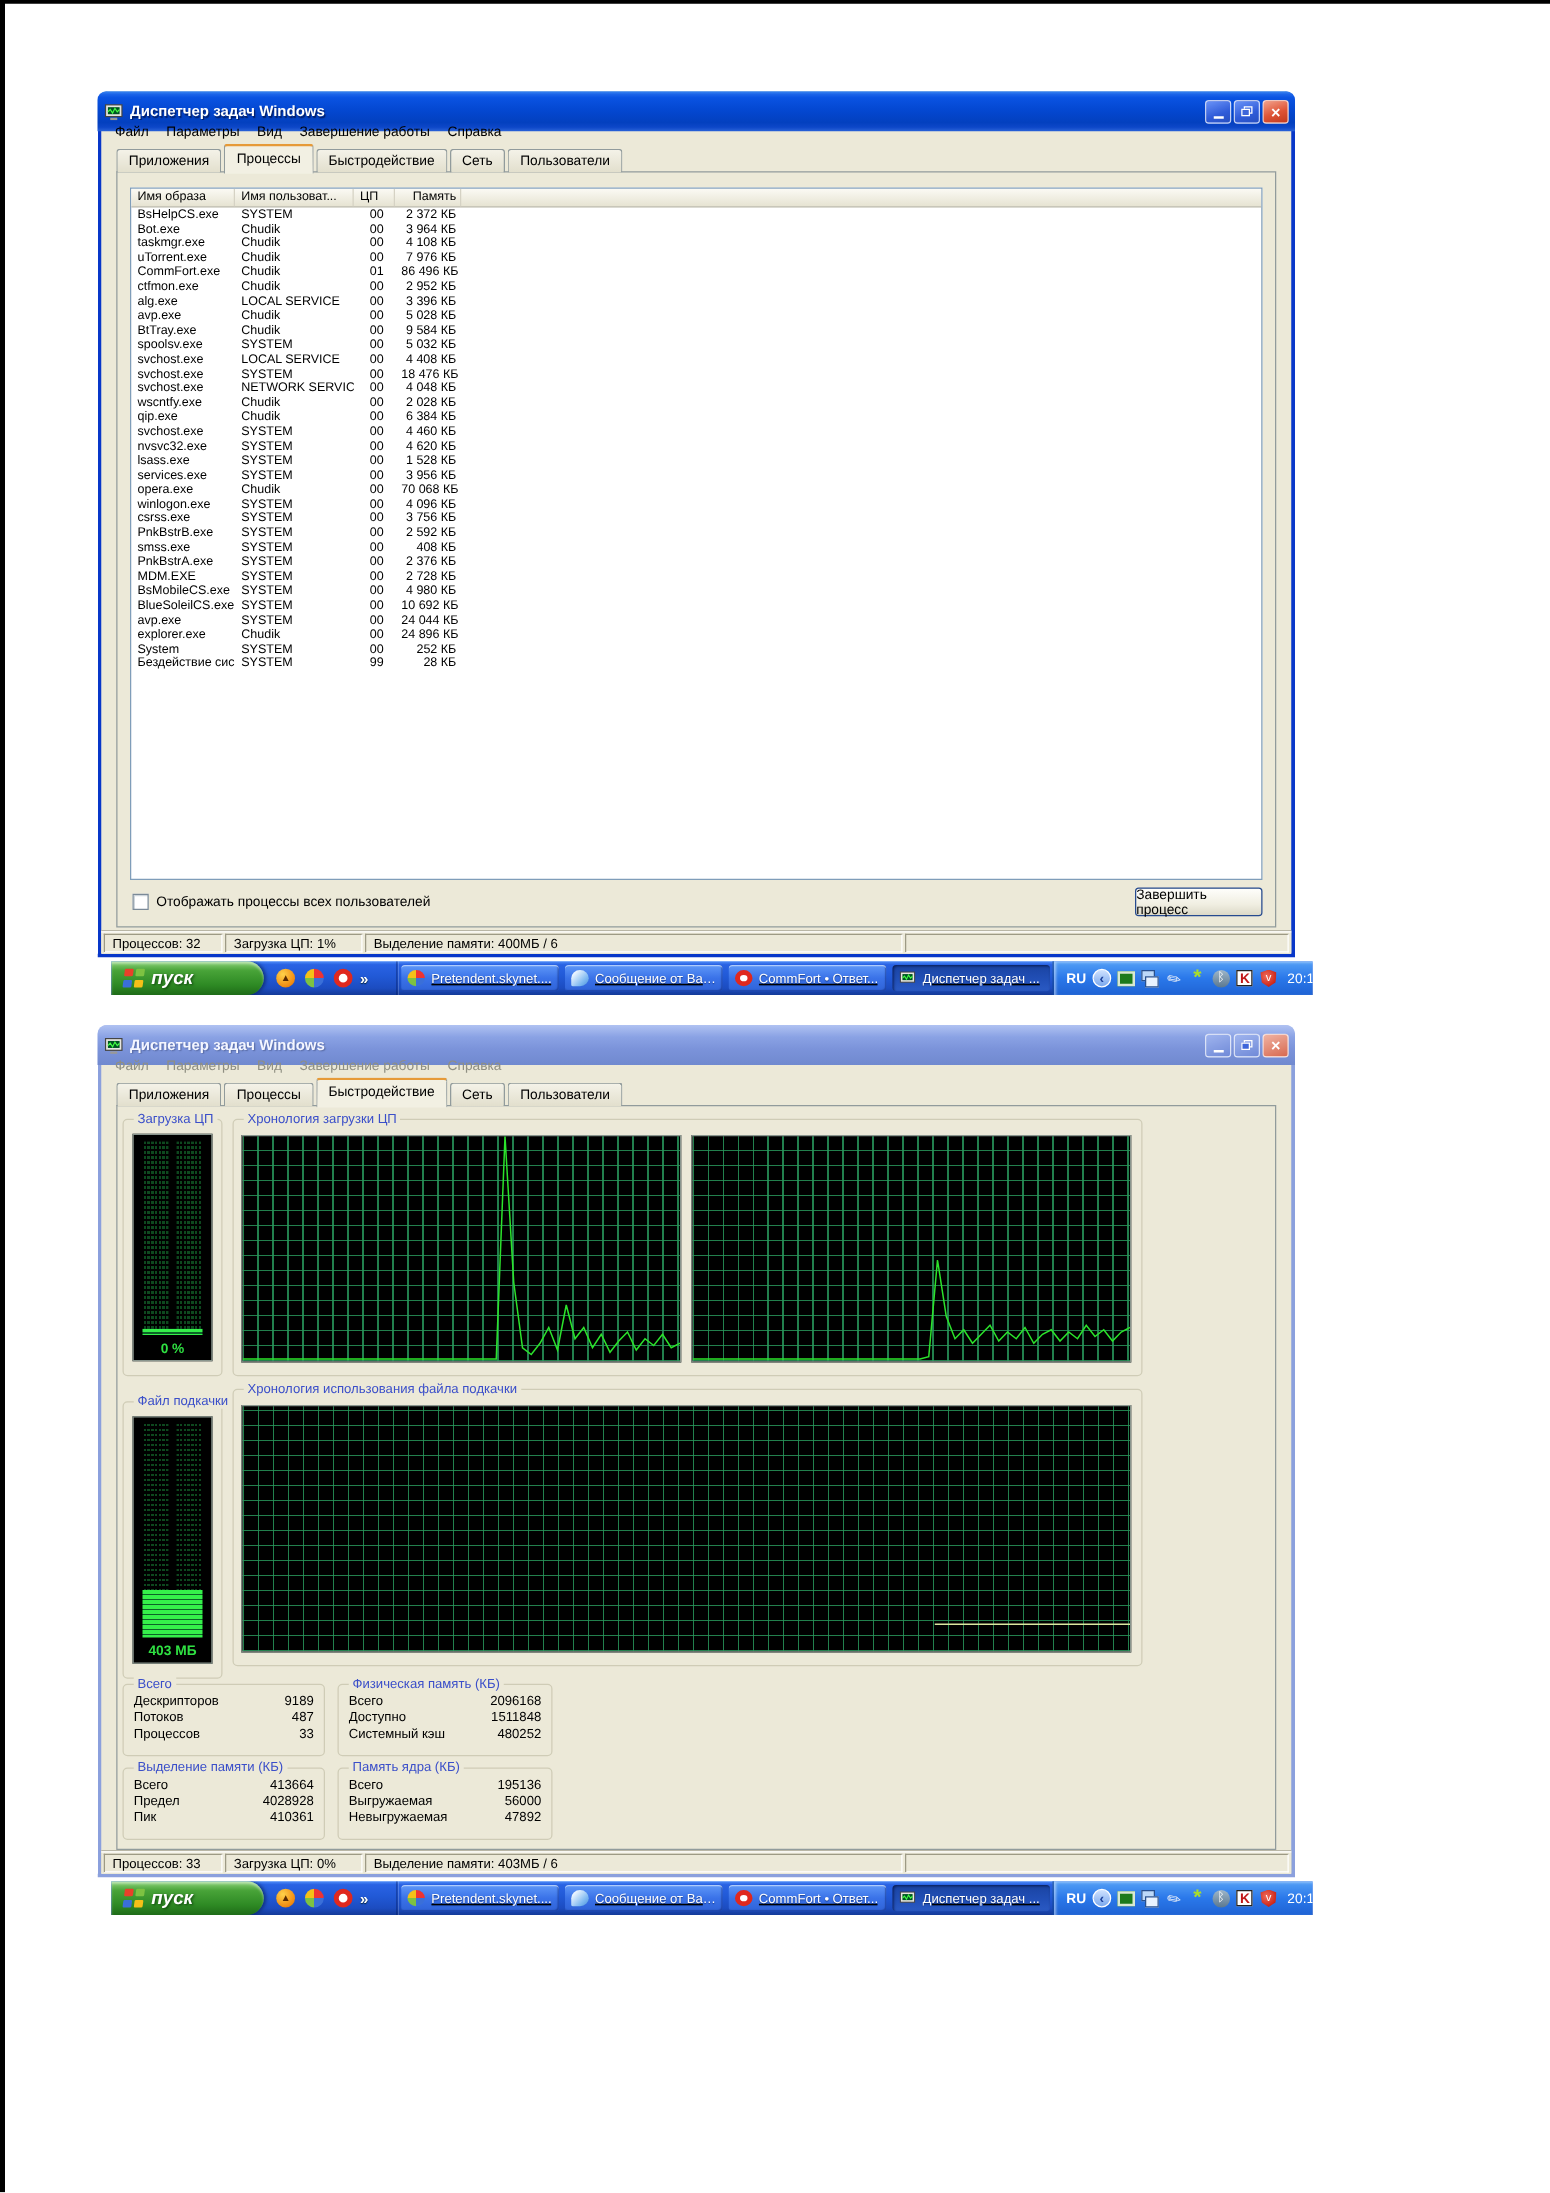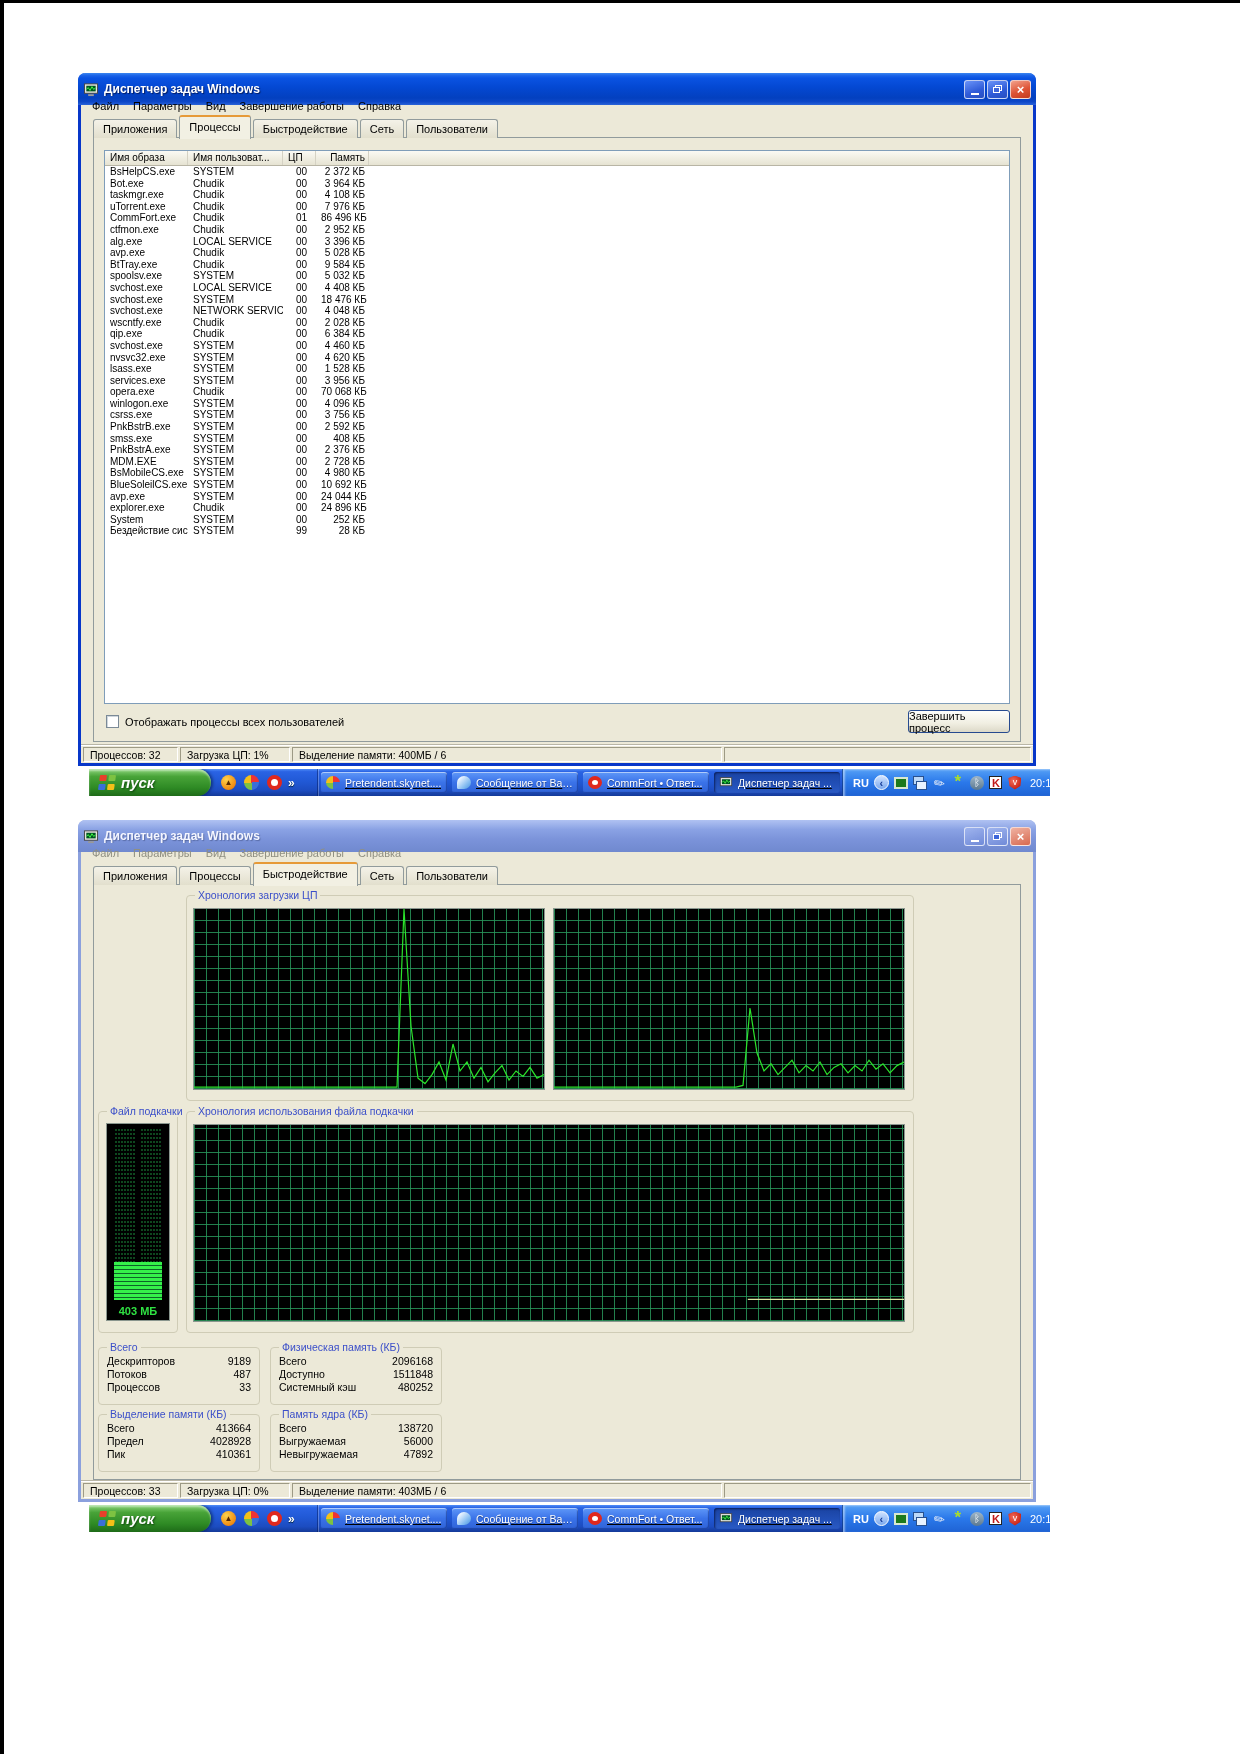--- a/index.html
+++ b/index.html
@@ -557,36 +557,47 @@
       </div>
     <div class="tabstrip">
       <span class="tab">Приложения</span>
       <span class="tab">Процессы</span>
       <span class="tab active">Быстродействие</span>
       <span class="tab">Сеть</span>
       <span class="tab">Пользователи</span>
     </div>
     <div class="tabpage" style="height:594px;">
 
+      <div class="group" style="left:4px;top:10px;width:80px;height:206px;">
+        <span class="group-title">Загрузка ЦП</span>
+        <div class="gauge-box" style="height:182px;">
+          <div class="gauge-bars">
+            <span class="gauge-col c1"></span>
+              <span class="gauge-col c2"></span>
+            <span class="gauge-lit" style="height:5px;"></span>
+          </div>
+          <span class="gauge-value">0 %</span>
+        </div>
+      </div>
 
       <div class="group" style="left:92px;top:10px;width:728px;height:206px;">
         <span class="group-title">Хронология загрузки ЦП</span>
         <div class="graph" style="left:6px;top:12px;width:352px;height:182px;">
           <svg viewBox="0 0 100 100" preserveAspectRatio="none">
             <polyline vector-effect="non-scaling-stroke" points="0.00,99 2.00,99 4.00,99 6.00,99 8.00,99 10.00,99 12.00,99 14.00,99 16.00,99 18.00,99 20.00,99 22.00,99 24.00,99 26.00,99 28.00,99 30.00,99 32.00,99 34.00,99 36.00,99 38.00,99 40.00,99 42.00,99 44.00,99 46.00,99 48.00,99 50.00,99 52.00,99 54.00,99 56.00,99 58.00,99 60.00,0 62.00,65 64.00,94 66.00,97 68.00,92 70.00,85 72.00,95 74.00,75 76.00,90 78.00,85 80.00,94 82.00,88 84.00,96 86.00,91 88.00,87 90.00,95 92.00,90 94.00,93 96.00,88 98.00,94 100.00,92" stroke="#2be32b"></polyline>
           </svg>
         </div>
         <div class="graph" style="left:366px;top:12px;width:352px;height:182px;">
           <svg viewBox="0 0 100 100" preserveAspectRatio="none">
             <polyline vector-effect="non-scaling-stroke" points="0.00,99 2.00,99 4.00,99 6.00,99 8.00,99 10.00,99 12.00,99 14.00,99 16.00,99 18.00,99 20.00,99 22.00,99 24.00,99 26.00,99 28.00,99 30.00,99 32.00,99 34.00,99 36.00,99 38.00,99 40.00,99 42.00,99 44.00,99 46.00,99 48.00,99 50.00,99 52.00,99 54.00,98 56.00,55 58.00,80 60.00,90 62.00,86 64.00,92 66.00,88 68.00,84 70.00,91 72.00,87 74.00,90 76.00,85 78.00,92 80.00,88 82.00,86 84.00,91 86.00,87 88.00,90 90.00,84 92.00,89 94.00,86 96.00,91 98.00,87 100.00,85" stroke="#2be32b"></polyline>
           </svg>
         </div>
       </div>
 
-      <div class="group" style="left:4px;top:226px;width:80px;height:222px;">
+      <div class="group" style="left:4px;top:236px;width:80px;height:222px;">
         <span class="group-title">Файл подкачки</span>
         <div class="gauge-box" style="height:198px;">
           <div class="gauge-bars">
             <span class="gauge-col c1"></span>
               <span class="gauge-col c2"></span>
             <span class="gauge-lit" style="height:38px;"></span>
           </div>
           <span class="gauge-value">403 МБ</span>
         </div>
       </div>
@@ -653,21 +664,21 @@
               <span class="sval">410361</span>
             </div>
           </div>
       </div>
       <div class="group" style="left:176px;top:529px;width:172px;height:58px;">
         <span class="group-title">Память ядра (КБ)</span>
         <div class="stat-rows">
 
         <div class="srow">
               <span class="slabel">Всего</span>
-              <span class="sval">138720</span>
+              <span class="sval">195136</span>
             </div>
             <div class="srow">
               <span class="slabel">Выгружаемая</span>
               <span class="sval">56000</span>
             </div>
             <div class="srow">
               <span class="slabel">Невыгружаемая</span>
               <span class="sval">47892</span>
             </div>
           </div>

